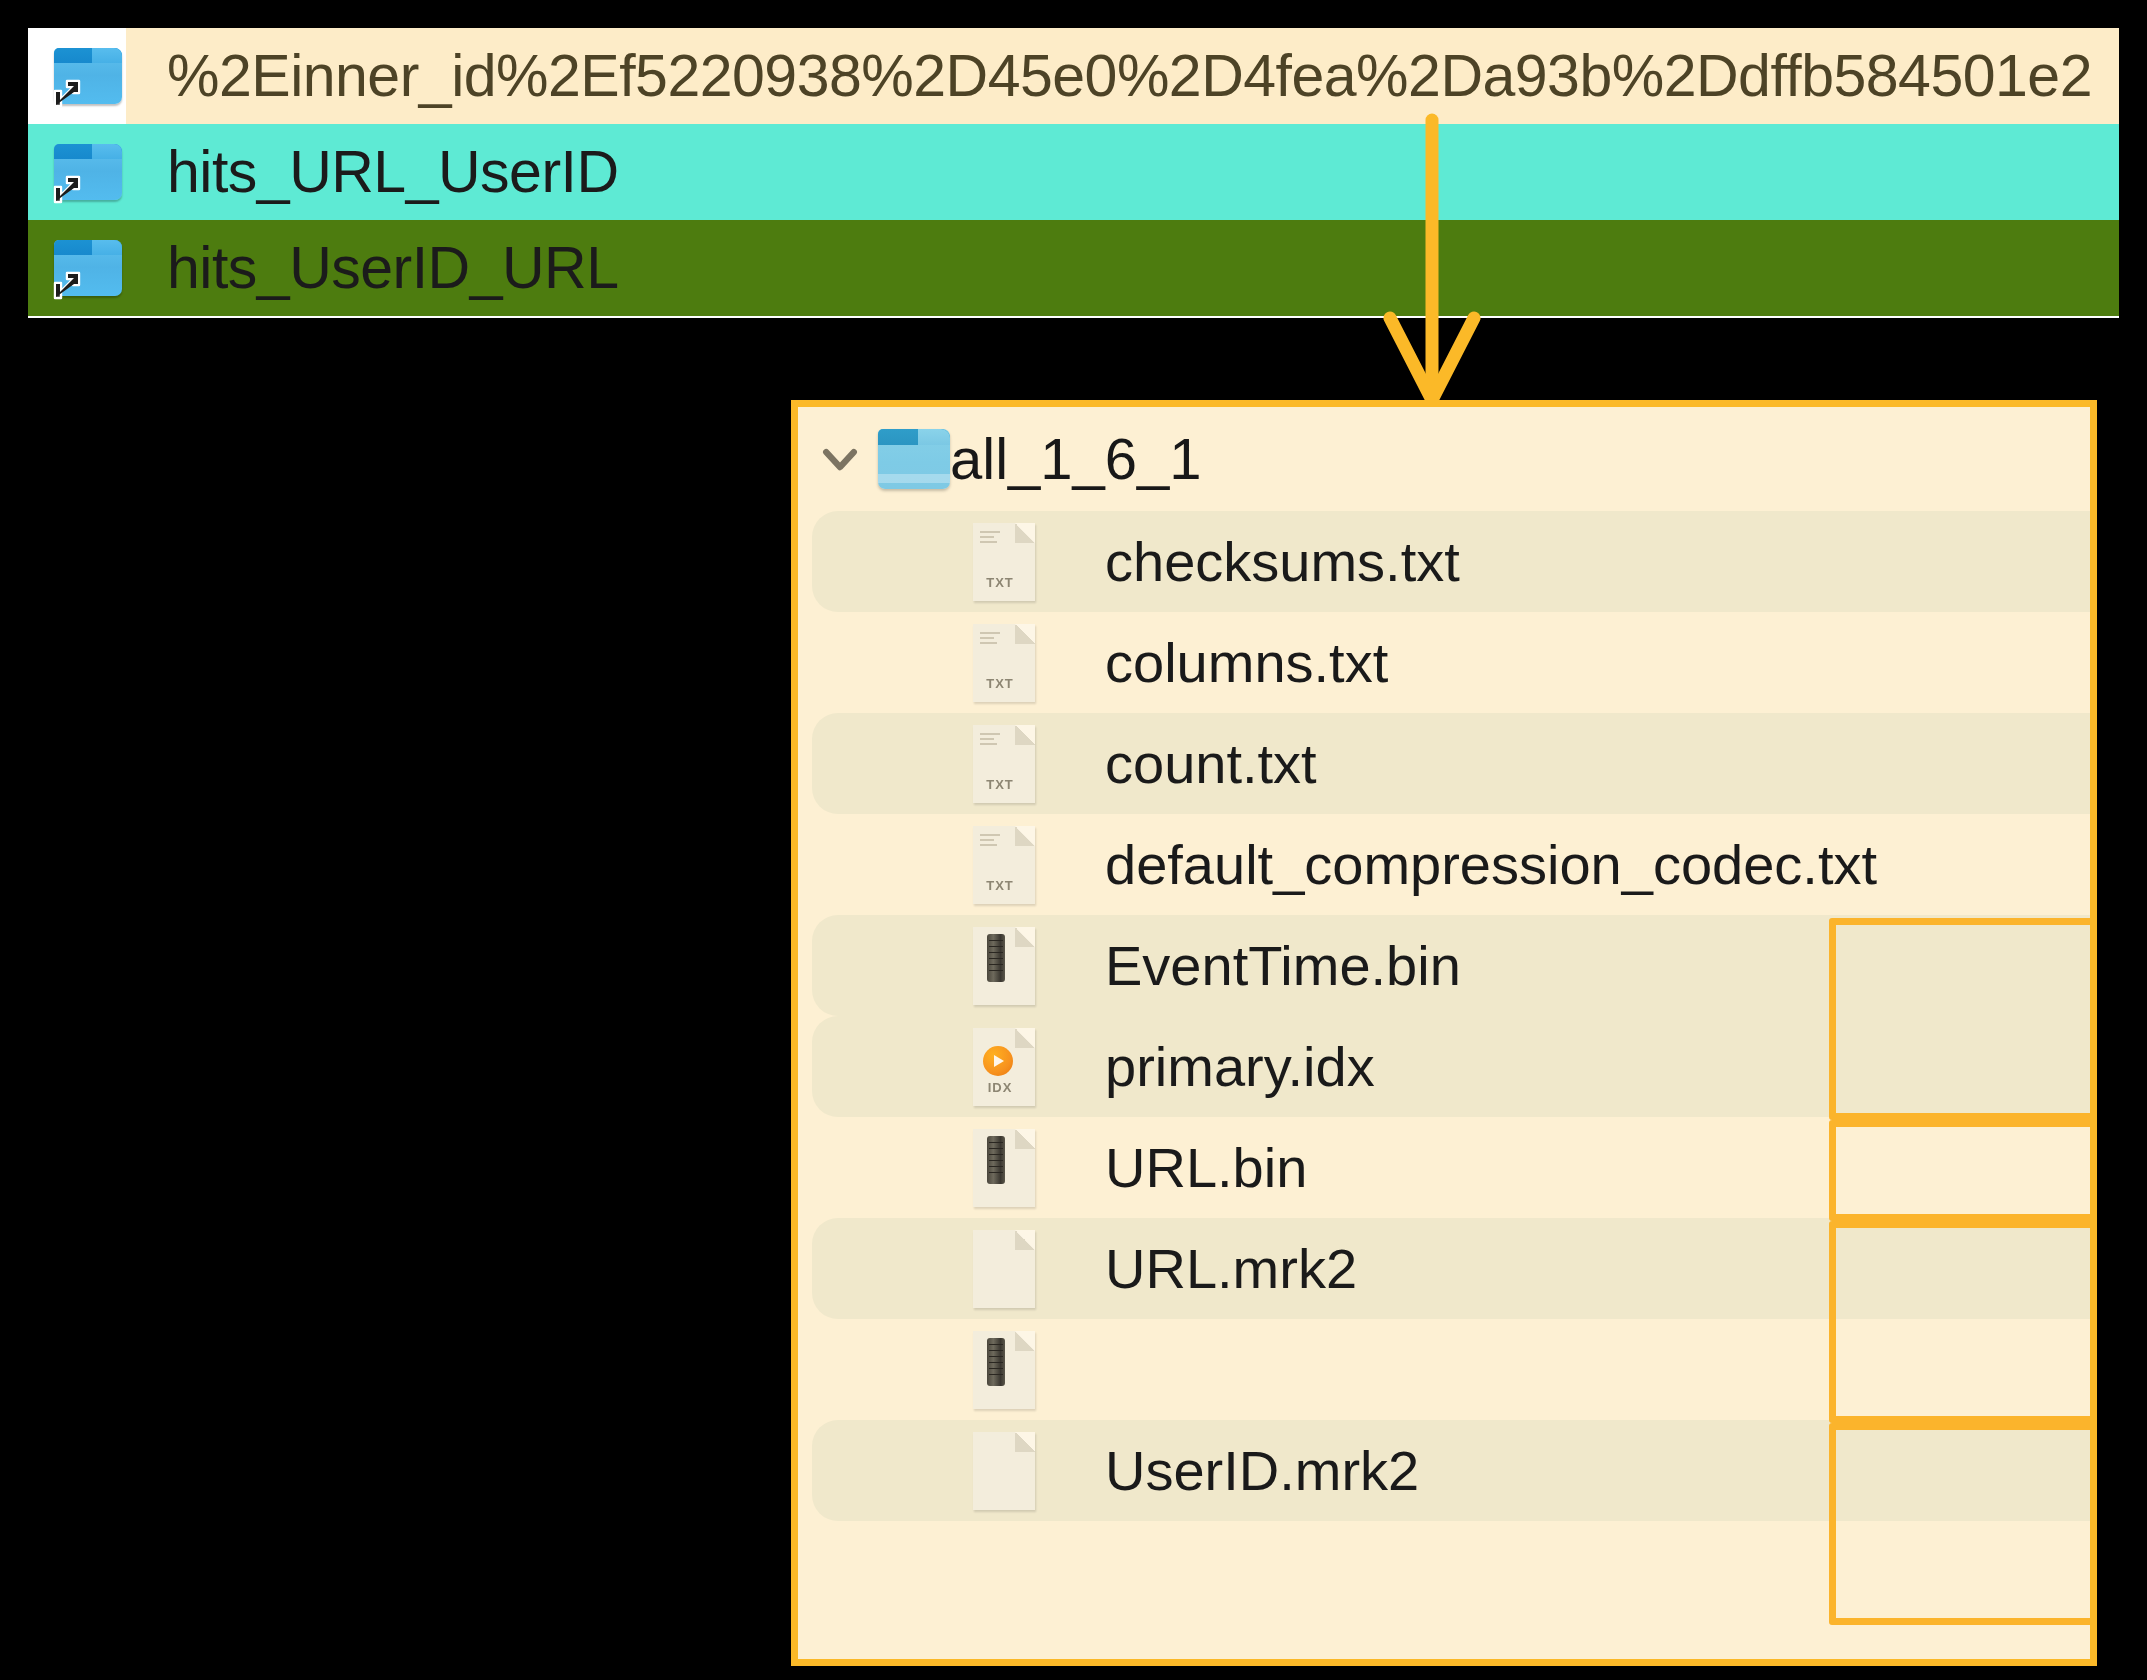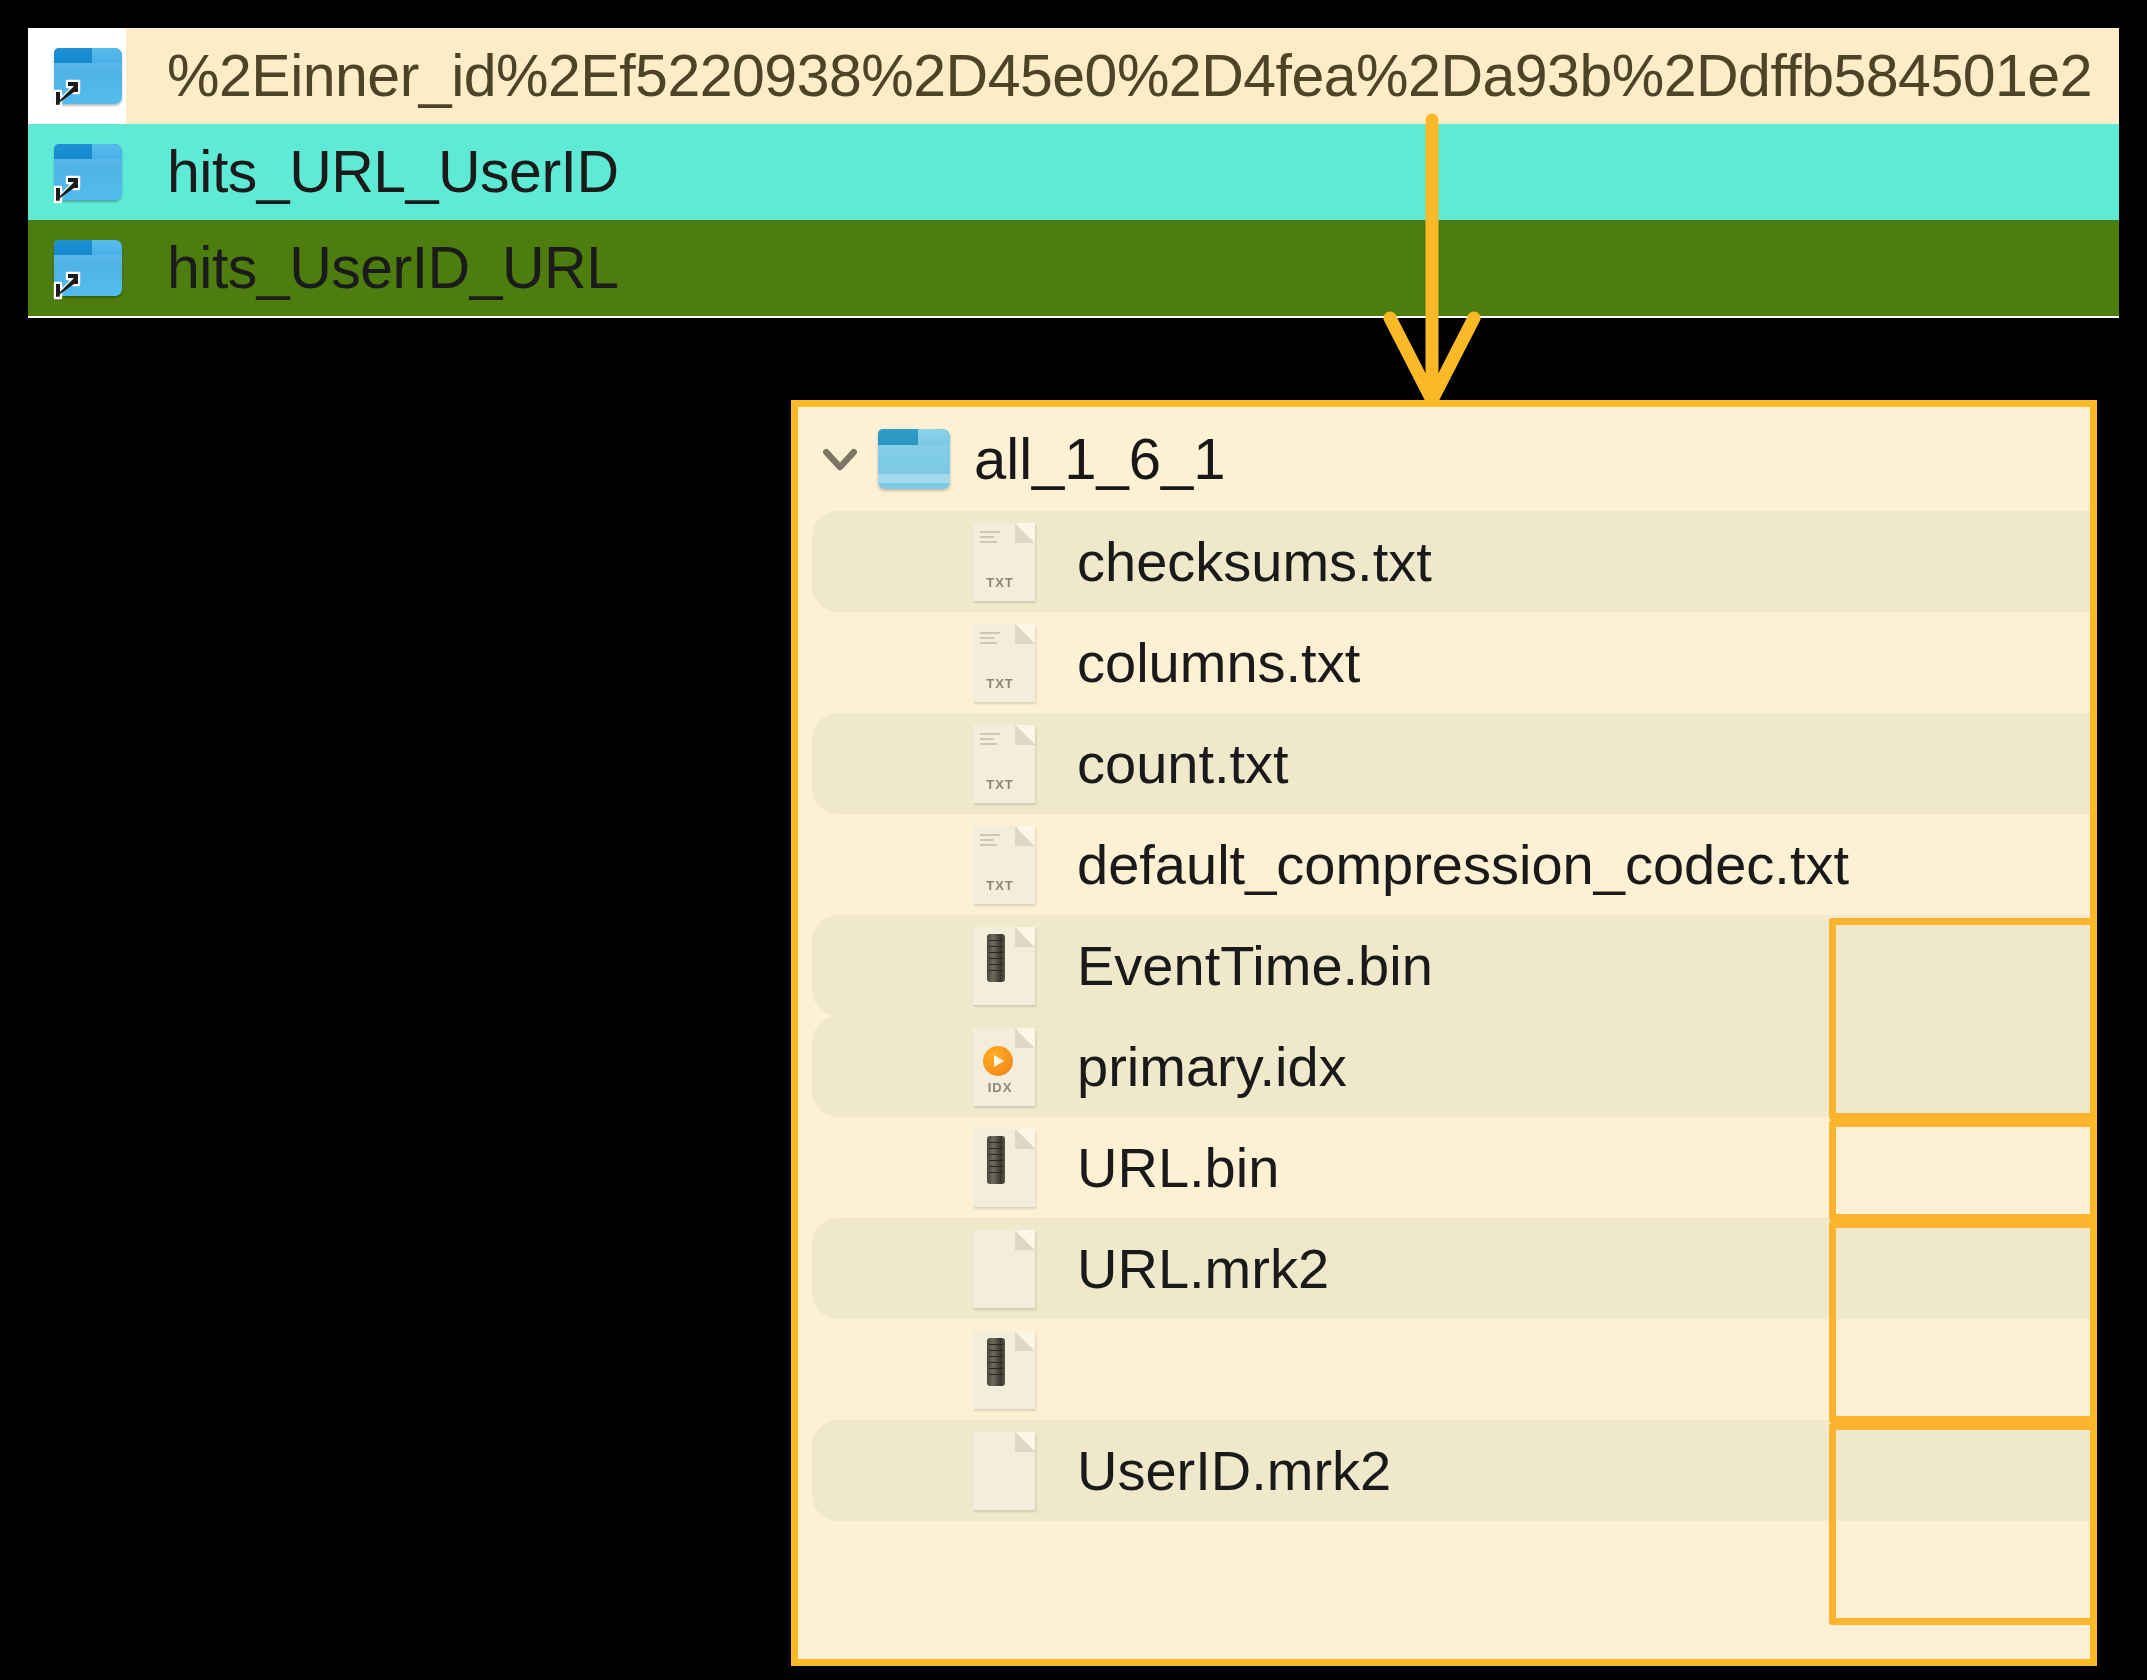--- a/index.html
+++ b/index.html
@@ -142,33 +142,33 @@
     background:linear-gradient(180deg,#2f9dc9 0%,#2b95c2 100%);
   }
   .folder-open .ftab:after{
     content:"";position:absolute;right:0;top:0;width:32px;height:16px;
     border-radius:0 9px 0 0;
     background:linear-gradient(180deg,#8ad3ea,#7bc8e4);
   }
 
   .head-label{
     position:relative;z-index:3;
-    margin-left:24px;
     font-size:58px;
     color:#181818;
     line-height:1;
     white-space:nowrap;
   }
 
   
   .fileicon{
     position:relative;z-index:3;
     width:62px;height:78px;
     margin-left:175px;
     flex:0 0 auto;
+    padding-left:28px;
   }
   .fileicon .sheet{
     position:absolute;left:0;top:0;width:62px;height:78px;
     background:#f3eddc;
     box-shadow:1px 2px 2px rgba(0,0,0,.13);
   }
   .fileicon .sheet:before{
     content:"";position:absolute;right:0;top:0;
     border-width:0 20px 20px 0;
     border-style:solid;

